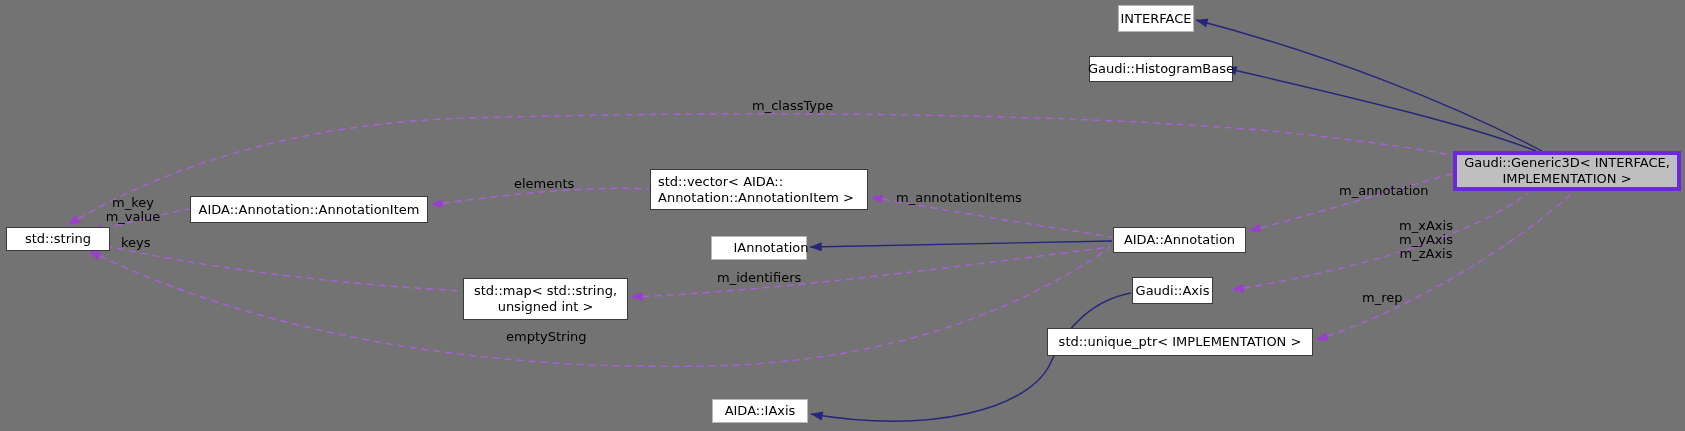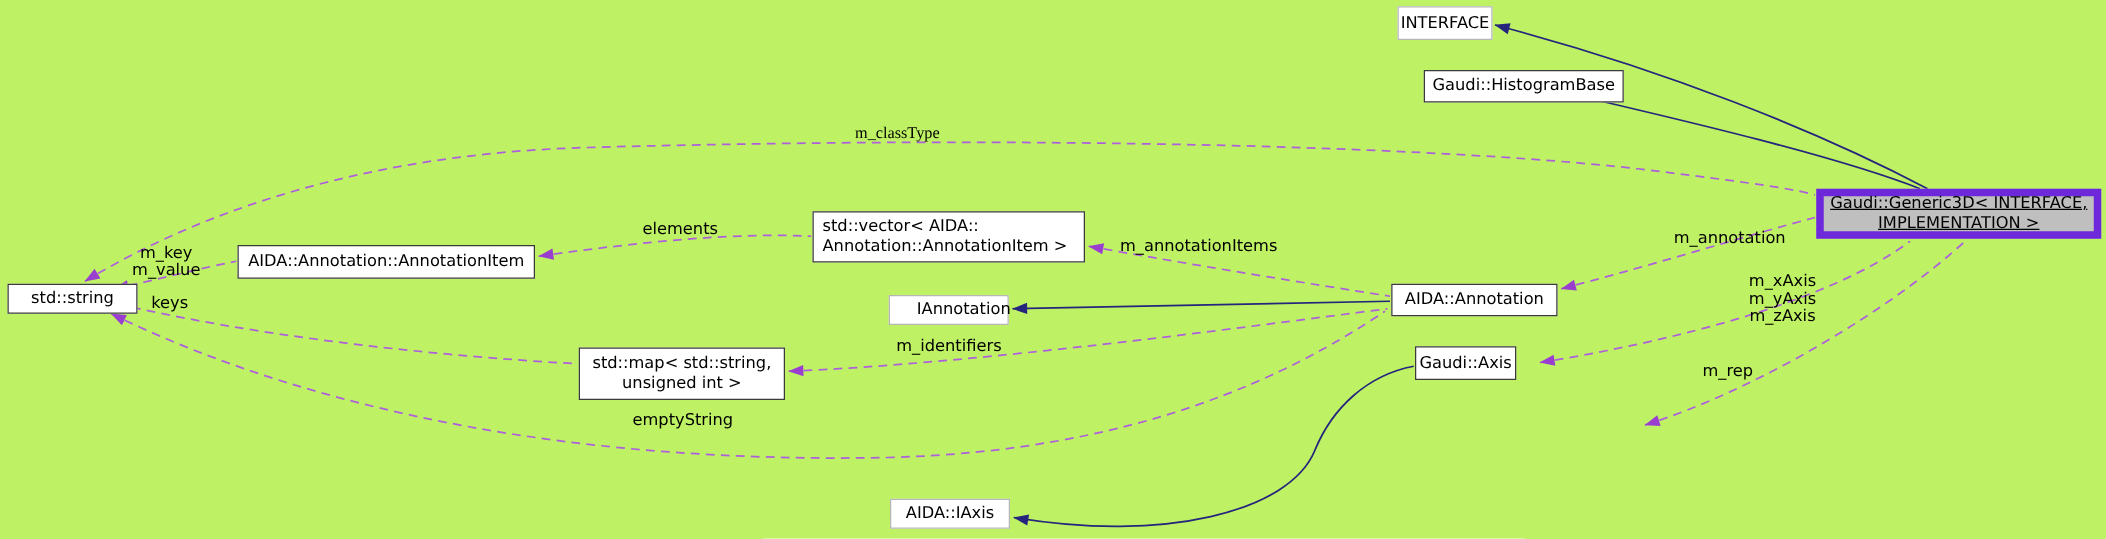--- a/index.html
+++ b/index.html
@@ -1,41 +1,40 @@
 <!DOCTYPE html>
 <html><head>
 <meta charset="utf-8">
 <style>
   html,body{margin:0;padding:0;background:#fff;}
   #canvas{
     position:relative;
     width:1685px;height:431px;
-    background:#bef264;
+    background:#737373;
     font-family:"DejaVu Sans","Liberation Sans",sans-serif;
     overflow:hidden;
   }
   #edges{position:absolute;left:0;top:0;width:1685px;height:431px;}
   .node{
     position:absolute;
     box-sizing:border-box;
     display:flex;flex-direction:column;
     align-items:center;justify-content:center;
     background:#ffffff;
     border:1px solid #3a3a3a;
     color:#000;
     font-size:13px;line-height:16px;
     text-align:center;
     white-space:nowrap;
     z-index:2;
   }
   .node.ext{border-color:#b6b6b6;}
   .node.main{
     background:#bfbfbf;
-    border:6px solid #6d28d9;
-    text-decoration:underline;
+    border:4px solid #6d28d9;
   }
   .node.leftalign{align-items:flex-start;padding-left:7px;text-align:left;}
   .elabel{
     position:absolute;
     color:#000;
     font-size:13px;line-height:14px;
     white-space:nowrap;
     z-index:3;
   }
   .elabel.center{text-align:center;}
@@ -73,21 +72,21 @@
       <path d="M 91,231 C 125,224 158,215 189,209" marker-start="url(#arrow-p)"></path>
       <path d="M 94,243 C 195,267 335,284 462,291" marker-start="url(#arrow-p)"></path>
       <path d="M 89,251 C 255,332 470,371 710,366 C 910,361 1032,300 1108,249" marker-start="url(#arrow-p)"></path>
     </g>
   </svg>
 
   <div class="node ext" style="left:1118px;top:5px;width:76px;height:27px;">
     <span>INTERFACE</span>
   </div>
 
-  <div class="node" style="left:1139px;top:56px;width:160px;height:26px;">
+  <div class="node" style="left:1089px;top:56px;width:144px;height:26px;">
     <span>Gaudi::HistogramBase</span>
   </div>
 
   <div class="node main" style="left:1453px;top:151px;width:228px;height:40px;">
     <span>Gaudi::Generic3D&lt; INTERFACE,</span>
     <span>IMPLEMENTATION &gt;</span>
   </div>
 
   <div class="node" style="left:6px;top:227px;width:104px;height:24px;">
     <span>std::string</span>
@@ -112,26 +111,29 @@
 
   <div class="node" style="left:463px;top:278px;width:165px;height:42px;">
     <span>std::map&lt; std::string,</span>
     <span>unsigned int &gt;</span>
   </div>
 
   <div class="node" style="left:1132px;top:277px;width:81px;height:27px;">
     <span>Gaudi::Axis</span>
   </div>
 
+  <div class="node" style="left:1047px;top:328px;width:266px;height:28px;">
+    <span>std::unique_ptr&lt; IMPLEMENTATION &gt;</span>
+  </div>
 
   <div class="node ext" style="left:712px;top:399px;width:96px;height:24px;">
     <span>AIDA::IAxis</span>
   </div>
 
-  <div class="elabel" style="left:684px;top:99px;font-family:Liberation Serif, serif;">m_classType</div>
+  <div class="elabel" style="left:752px;top:99px;">m_classType</div>
 
   <div class="elabel" style="left:514px;top:177px;">elements</div>
 
   <div class="elabel center" style="left:104px;top:196px;width:58px;">
     <div>m_key</div>
     <div>m_value</div>
   </div>
 
   <div class="elabel" style="left:121px;top:236px;">keys</div>
 

